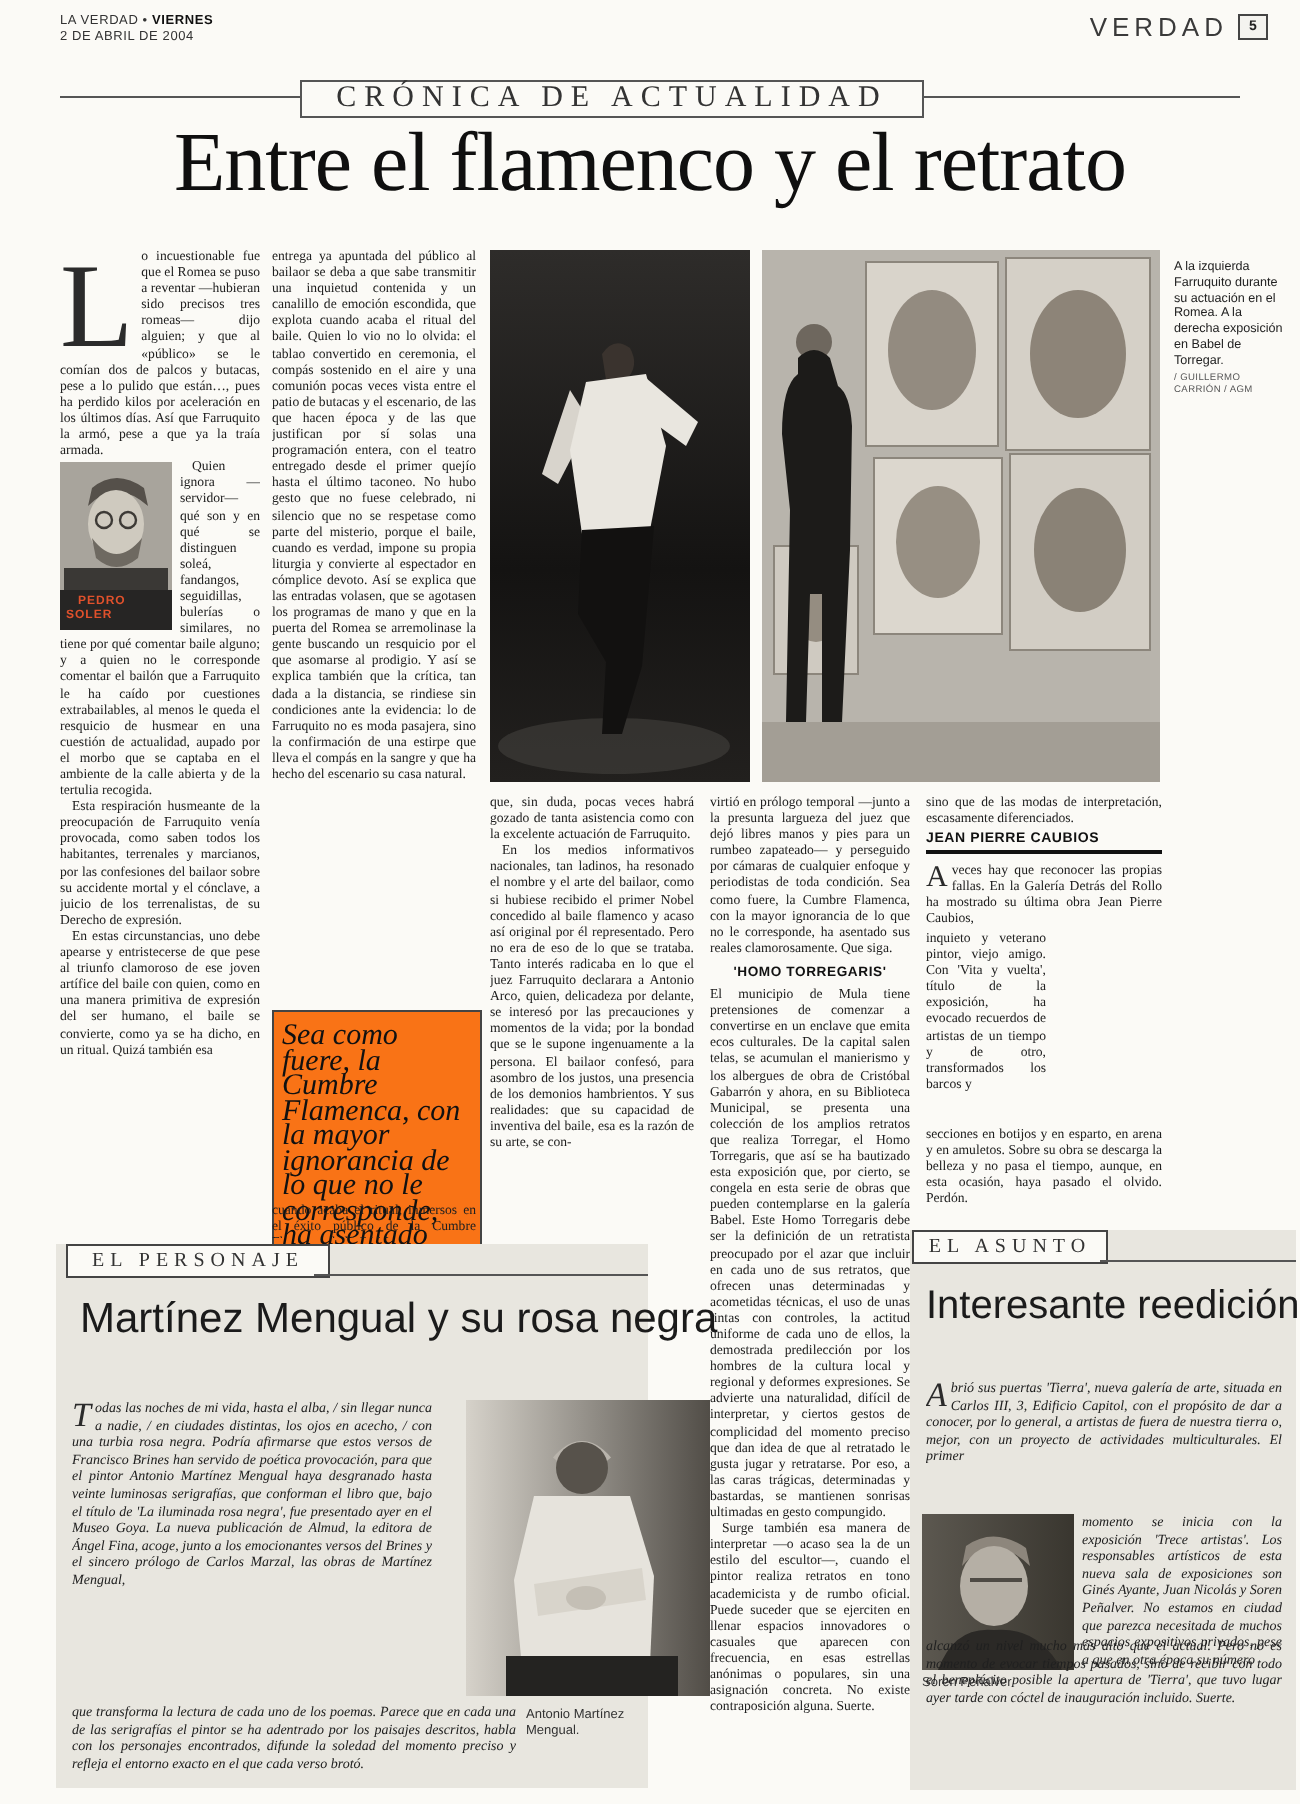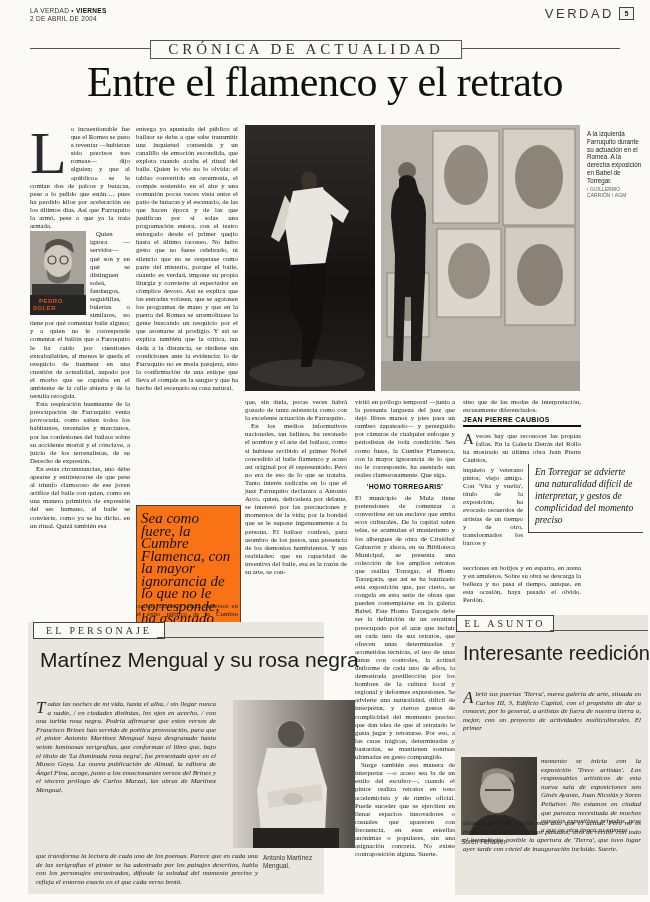--- a/index.html
+++ b/index.html
@@ -157,21 +157,20 @@
   <div class="bcol" style="left:463px;top:398px;width:118px;height:16px;">
     <p class="first">sino que de las modas de interpretación, escasamente diferenciados.</p>
   </div>
   <div class="byline">JEAN PIERRE CAUBIOS</div>
   <div class="bcol" style="left:463px;top:432px;width:118px;height:33px;">
     <p class="first"><span class="dropcap-sm">A</span><span>veces hay que reconocer las propias fallas. En la Galería Detrás del Rollo ha mostrado su última obra Jean Pierre Caubios,</span></p>
   </div>
   <div class="bcol" style="left:463px;top:466px;width:60px;height:96px;">
     <p class="first">inquieto y veterano pintor, viejo amigo. Con 'Vita y vuelta', título de la exposición, ha evocado recuerdos de artistas de un tiempo y de otro, transformados los barcos y</p>
   </div>
-  <div class="pq2">En Torregar se advierte una naturalidad difícil de interpretar, y gestos de complicidad del momento preciso</div>
   <div class="bcol" style="left:463px;top:564px;width:118px;height:50px;">
     <p class="first">secciones en botijos y en esparto, en arena y en amuletos. Sobre su obra se descarga la belleza y no pasa el tiempo, aunque, en esta ocasión, haya pasado el olvido. Perdón.</p>
   </div>
 
   <div class="graybox" style="left:28px;top:622px;width:296px;height:272px;"></div>
   <div class="boxkick" style="left:33px;top:622px;width:118px;">EL PERSONAJE</div>
   <div class="boxrule" style="left:157px;top:637px;width:167px;"></div>
   <div class="boxtitle" style="left:40px;top:648px;font-size:21px;">Martínez Mengual y su rosa negra</div>
   <div class="boxbody" style="left:36px;top:700px;width:180px;height:150px;">
     <p><span class="dropcap-box">T</span><span>odas las noches de mi vida, hasta el alba, / sin llegar nunca a nadie, / en ciudades distintas, los ojos en acecho, / con una turbia rosa negra. Podría afirmarse que estos versos de Francisco Brines han servido de poética provocación, para que el pintor Antonio Martínez Mengual haya desgranado hasta veinte luminosas serigrafías, que conforman el libro que, bajo el título de 'La iluminada rosa negra', fue presentado ayer en el Museo Goya. La nueva publicación de Almud, la editora de Ángel Fina, acoge, junto a los emocionantes versos del Brines y el sincero prólogo de Carlos Marzal, las obras de Martínez Mengual,</span></p>

